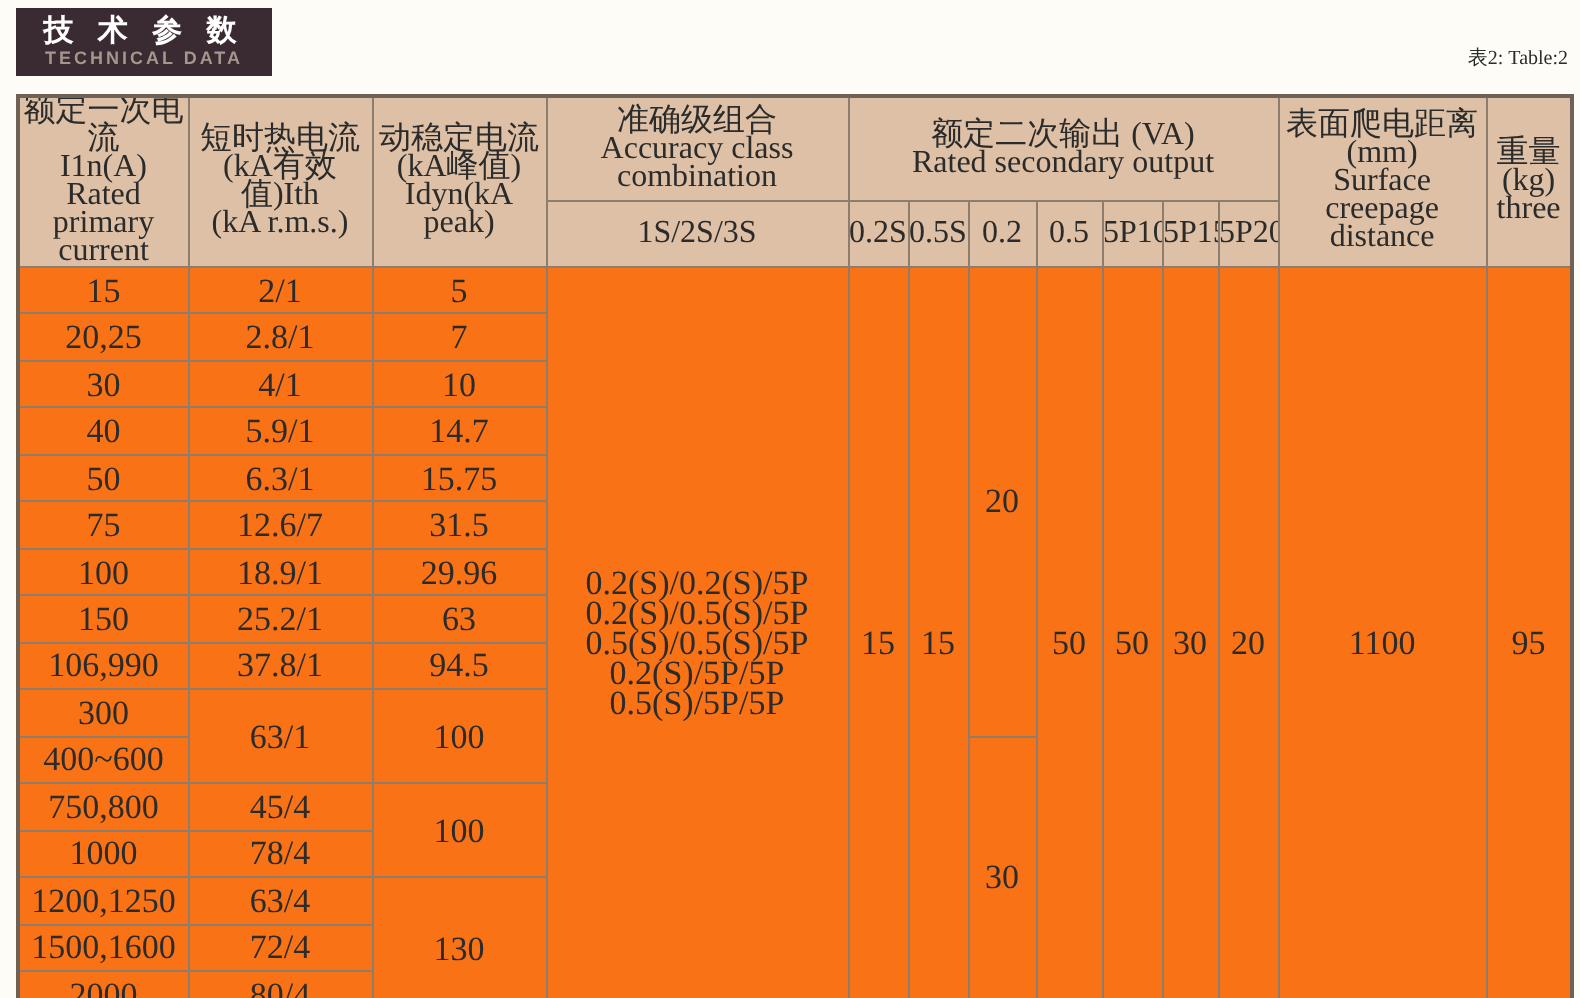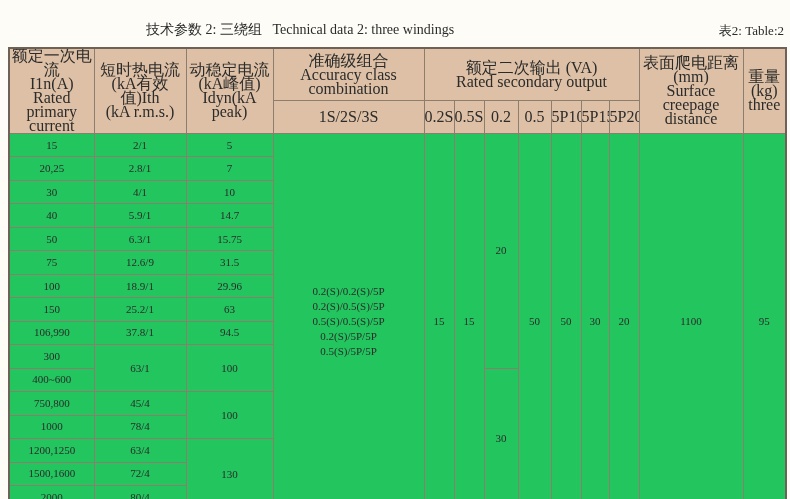--- a/index.html
+++ b/index.html
@@ -13,21 +13,21 @@
   .badge{
     position:absolute; left:8px; top:4px; width:128px; height:34px;
     background:#3a2a32; text-align:center;
     display:flex; flex-direction:column; justify-content:center;
     font-family:"Liberation Sans","DejaVu Sans",sans-serif;
   }
   .badge-cn{ color:#ffffff; font-size:15px; font-weight:bold; letter-spacing:4px; line-height:17px;}
   .badge-en{ color:#a5968c; font-size:9px; font-weight:bold; letter-spacing:1.5px; line-height:11px;}
   
   .title{ position:absolute; left:146px; top:21px; font-size:14px; white-space:pre; }
-  .tableref{ position:absolute; right:6px; top:22px; font-size:13px; }
+  .tableref{ position:absolute; right:6px; top:22px; font-size:10px; }
   
   table.tech{
     position:absolute; left:8px; top:47px;
     width:777px; height:450px;
     border-collapse:collapse; table-layout:fixed;
     border:2px solid #6e6257; border-bottom:3px solid #7d7268;
   }
   table.tech th, table.tech td{
     border:1px solid #8d7d6d;
     padding:0; text-align:center; vertical-align:middle;
@@ -35,33 +35,36 @@
   }
   table.tech th{
     background:#ddc0a5; font-weight:normal;
     font-size:16px; line-height:14px; white-space:pre-line;
   }
   thead tr.hA{ height:41px; }
   thead tr.hB{ height:27px;margin-top:23px; }
   th.sub{ font-size:12px; }
   th.acc-sub{ font-size:13px; }
   table.tech td{
-    background:#22c55e; font-size:11px; line-height:15px; white-space:pre-line;
+    background:#f97316; font-size:17px; line-height:15px; white-space:pre-line;
   }
   td.d{ background:#eadcc2; }
   td.acc-cell{ font-size:13.5px; line-height:22px; padding-bottom:34px; }
   td.va-cell{ padding-bottom:10px; }
   td.v20-cell{ vertical-align:bottom; padding-bottom:42px; }
 </style>
 </head>
 <body>
 
 <div class="page">
 
-  <div class="title">技术参数 2: 三绕组   Technical data 2: three windings</div>
+  <div class="badge">
+    <div class="badge-cn">技 术 参 数</div>
+    <div class="badge-en">TECHNICAL DATA</div>
+  </div>
   <div class="tableref">表2: Table:2</div>
 
   <table class="tech">
     <colgroup>
       <col style="width:85px">
         <col style="width:92px">
         <col style="width:87px">
       <col style="width:151px">
       <col style="width:30px">
         <col style="width:30px">
@@ -143,21 +146,21 @@
         <td class="d">5.9/1</td>
         <td class="d">14.7</td>
       </tr>
       <tr>
         <td>50</td>
         <td>6.3/1</td>
         <td>15.75</td>
       </tr>
       <tr>
         <td>75</td>
-        <td>12.6/9</td>
+        <td>12.6/7</td>
         <td>31.5</td>
       </tr>
       <tr>
         <td class="d">100</td>
         <td class="d">18.9/1</td>
         <td class="d">29.96</td>
       </tr>
       <tr>
         <td>150</td>
         <td>25.2/1</td>

